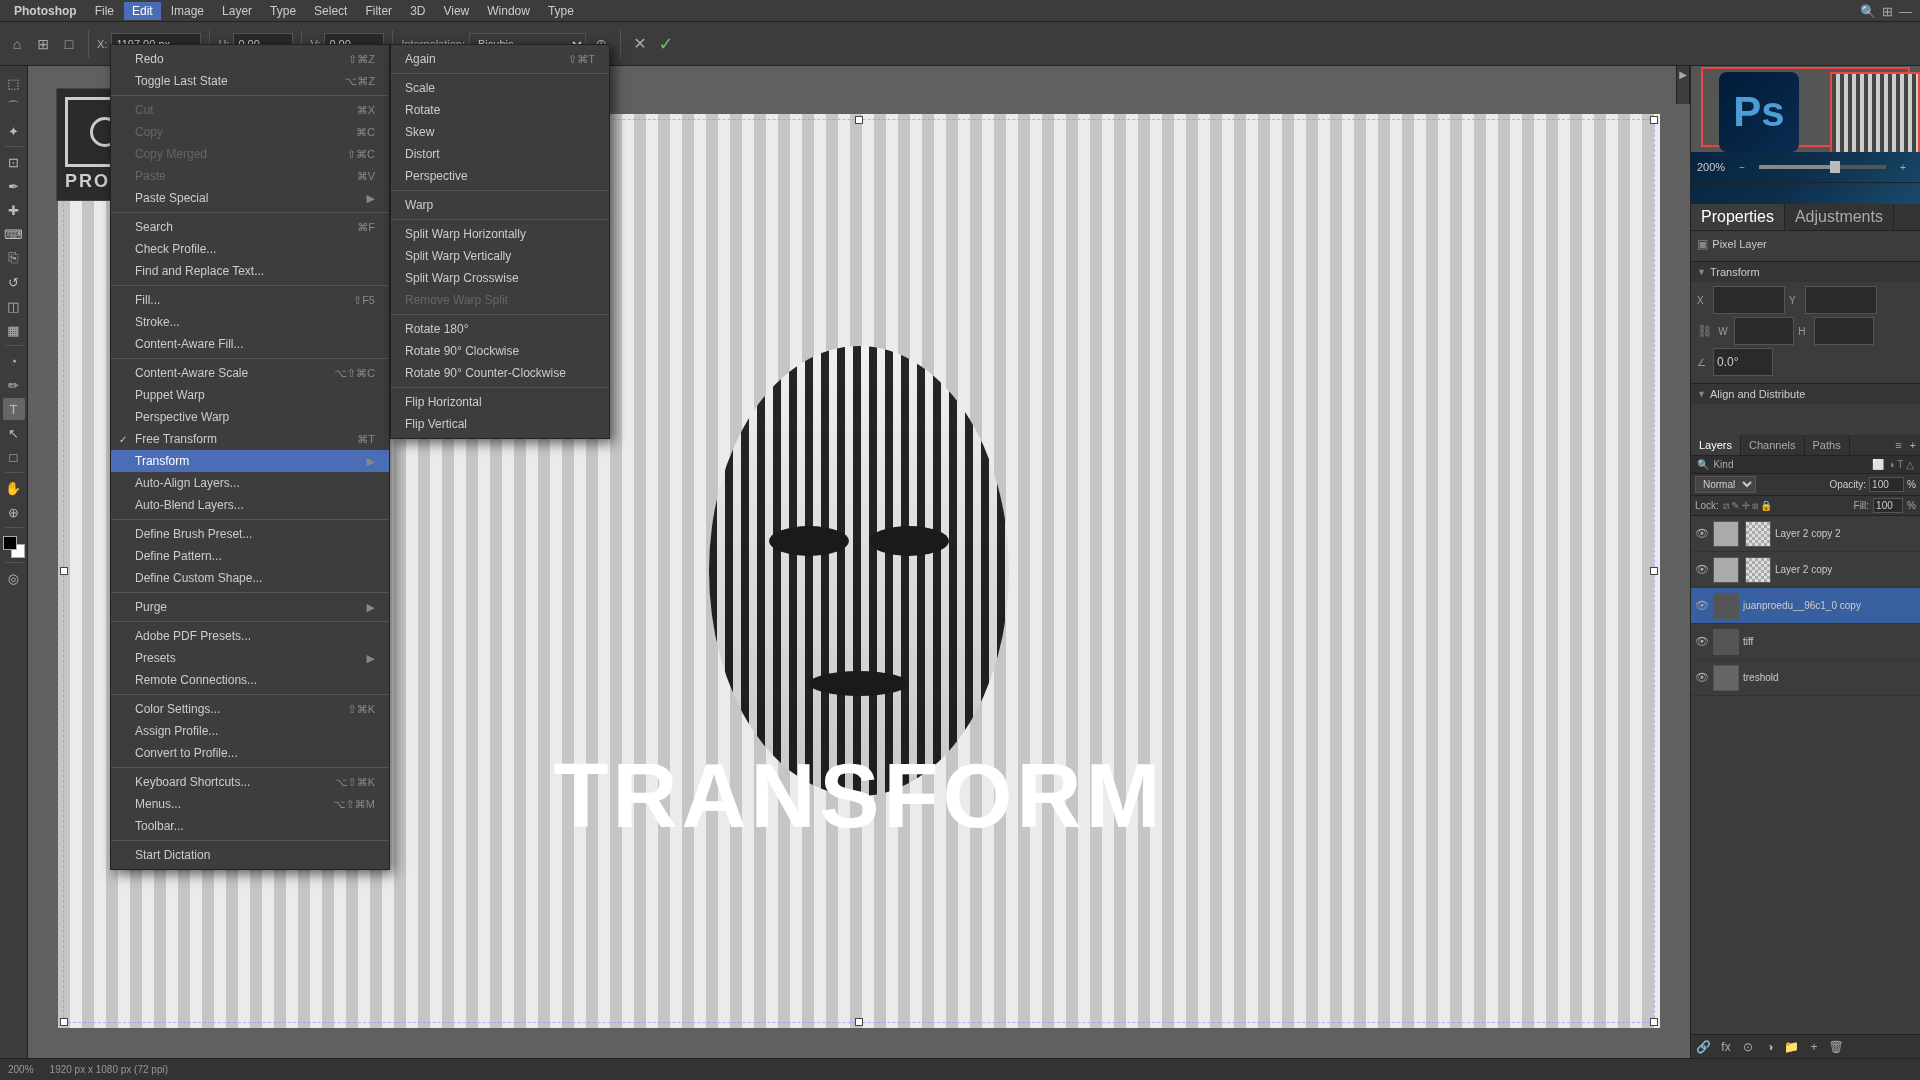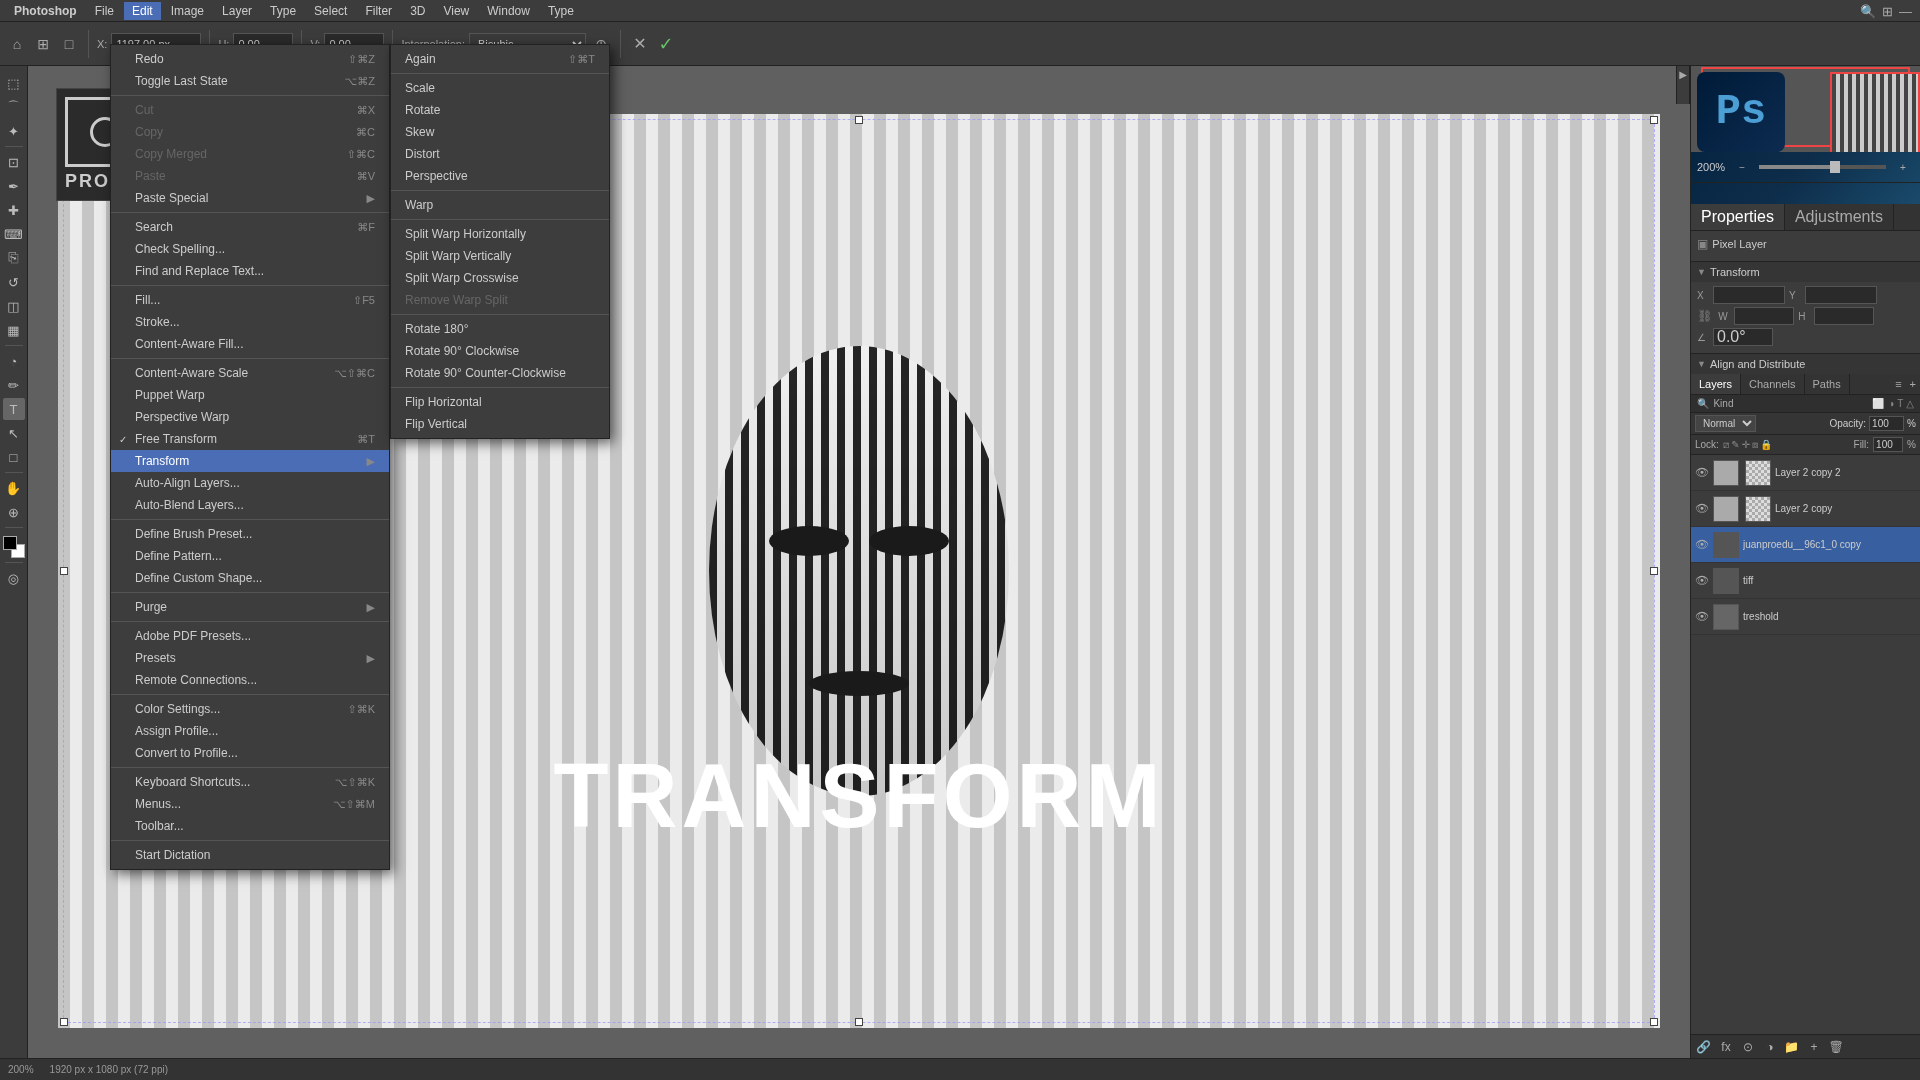--- a/index.html
+++ b/index.html
@@ -224,29 +224,29 @@
 
     
     #ps-logo-area {
       height: 160px;
       background: linear-gradient(135deg, #001e3c 0%, #0d2d4a 60%, #1a4a6b 100%);
       position: relative;
       overflow: hidden;
     }
     #ps-logo {
       position: absolute;
-      top: 10px; left: 6px;
-      width: 88px; height: 80px;
+      top: 10px; left: 28px;
+      width: 80px; height: 80px;
       background: linear-gradient(135deg, #001b38 0%, #0c2b50 100%);
       border-radius: 8px;
       display: flex; align-items: center; justify-content: center;
       color: #4b9fd4;
       font-size: 42px;
       font-weight: 900;
-      font-family: Liberation Mono, monospace;
+      font-family: Liberation Sans, sans-serif;
     }
     #ps-thumbnail {
       position: absolute;
       top: 10px; right: 0;
       width: 90px; height: 140px;
       background: #888;
       overflow: hidden;
       border: 2px solid #e44;
     }
     .thumb-stripes {
@@ -302,24 +302,24 @@
     }
     .prop-label {
       font-size: 10px;
       color: #999;
       width: 12px;
     }
     .prop-input {
       background: #2a2a2a;
       border: 1px solid #555;
       color: #ccc;
-      font-size: 16px;
+      font-size: 12px;
       padding: 1px 3px;
       width: 65px;
-      height: 18px;
+      height: 28px;
     }
     .prop-chain {
       font-size: 12px;
       color: #888;
     }
     .section-title {
       font-size: 11px;
       color: #ccc;
       padding: 4px 6px;
       background: #353535;
@@ -360,20 +360,21 @@
       width: 10px; height: 12px;
       background: #bbb;
       transform: translateX(-5px);
     }
 
     
     #layers-tabs {
       display: flex;
       background: #333;
       border-bottom: 1px solid #222;
+      margin-top: 31px;
     }
     .layers-tab {
       padding: 4px 8px;
       font-size: 11px;
       color: #aaa;
       cursor: pointer;
       border-right: 1px solid #222;
     }
     .layers-tab.active {
       background: #3c3c3c;
@@ -1166,21 +1167,21 @@
   <div class="menu-item">
     <span>Paste Special</span>
     <span class="menu-arrow">▶</span>
   </div>
   <div class="menu-separator"></div>
   <div class="menu-item">
     <span>Search</span>
     <span class="menu-shortcut">⌘F</span>
   </div>
   <div class="menu-item">
-    <span>Check Spelling...</span>
+    <span>Check Profile...</span>
   </div>
   <div class="menu-item">
     <span>Find and Replace Text...</span>
   </div>
   <div class="menu-separator"></div>
   <div class="menu-item">
     <span>Fill...</span>
     <span class="menu-shortcut">⇧F5</span>
   </div>
   <div class="menu-item">

